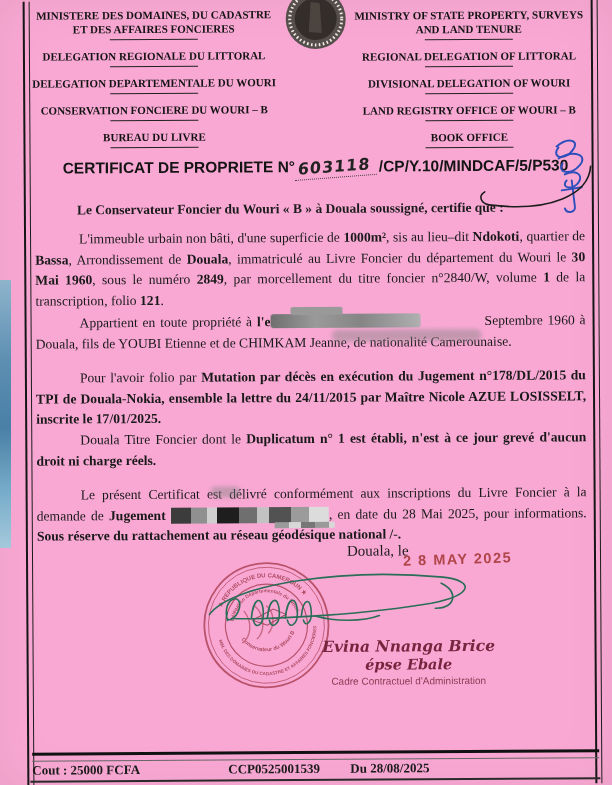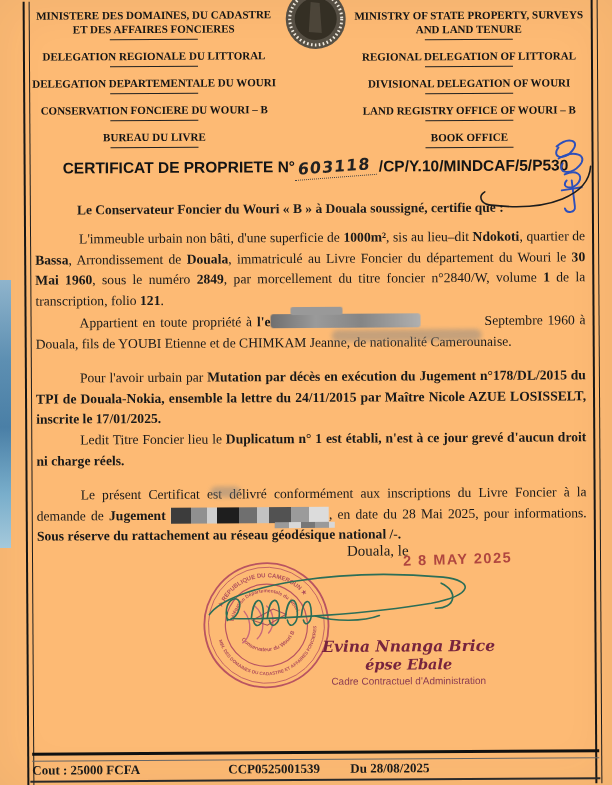--- a/index.html
+++ b/index.html
@@ -1,17 +1,17 @@
 <!DOCTYPE html>
 <html><head>
 <meta charset="utf-8">
 <style>
   html,body{margin:0;padding:0;background:#e9e8e4;}
   .page{position:relative;width:612px;height:785px;overflow:hidden;margin:0;
-        background:#fdba74;font-family:"Liberation Serif",serif;color:#1b1b1b;
+        background:#f9a8d4;font-family:"Liberation Serif",serif;color:#1b1b1b;
         box-shadow:inset 0 0 50px rgba(60,55,40,.07);}
   .tilt{position:absolute;inset:0;transform:rotate(-0.35deg);}
 
   
   #blue-edge{position:absolute;left:0;top:280px;width:11px;height:268px;z-index:5;
     background:linear-gradient(180deg,#8fb4cc,#5d8fb2 30%,#4a7fa6 55%,#79aecb 80%,#a5c9db);
     filter:blur(.6px);}
   .vline{position:absolute;top:0;bottom:0;width:4px;}
   #vl-left{left:25px;border-left:2px solid #161616;border-right:1px solid #1d1d1d;}
   #vl-right{left:593px;border-left:2px solid #161616;border-right:1px solid #1d1d1d;}
@@ -141,22 +141,22 @@
       <g fill="none" stroke="#1d1d1d" stroke-width="1.6" stroke-linecap="round">
         <path d="M 192,6 C 190,34 152,52 90,44"></path>
         <path d="M 90,44 c -8,-2 -11,-9 -4,-13"></path>
       </g>
     </svg>
 
     <div class="intro">Le Conservateur Foncier du Wouri « B » à Douala soussigné, certifie que :</div>
 
     <div class="para" id="p1"><span>L'immeuble urbain non bâti, d'une superficie de </span><span class="b">1000m²</span><span>, sis au lieu–dit </span><span class="b">Ndokoti</span><span>, quartier de </span><span class="b">Bassa</span><span>, Arrondissement de </span><span class="b">Douala</span><span>, immatriculé au Livre Foncier du département du Wouri le </span><span class="b">30 Mai 1960</span><span>, sous le numéro </span><span class="b">2849</span><span>, par morcellement du titre foncier n°2840/W, volume </span><span class="b">1</span><span> de la transcription, folio </span><span class="b">121</span><span>.</span></div>
     <div class="para" id="p2"><span>Appartient en toute propriété à </span><span class="b">l'e</span><span class="redact blob" style="width: 150px;"></span><span class="redact gap" style="width: 64px;"></span><span>Septembre 1960 à Douala, fils de YOUBI Etienne et de CHIMKAM Jeanne, de nationalité Camerounaise.</span></div>
-    <div class="para" id="p3"><span>Pour l'avoir urbain par </span><span class="b">Mutation par décès en exécution du Jugement n°178/DL/2015 du TPI de Douala-Nokia, ensemble la lettre du 24/11/2015 par Maître Nicole AZUE LOSISSELT, inscrite le 17/01/2025.</span></div>
-    <div class="para" id="p4"><span>Ledit Titre Foncier lieu le </span><span class="b">Duplicatum n° 1 est établi, n'est à ce jour grevé d'aucun droit ni charge réels.</span></div>
+    <div class="para" id="p3"><span>Pour l'avoir folio par </span><span class="b">Mutation par décès en exécution du Jugement n°178/DL/2015 du TPI de Douala-Nokia, ensemble la lettre du 24/11/2015 par Maître Nicole AZUE LOSISSELT, inscrite le 17/01/2025.</span></div>
+    <div class="para" id="p4"><span>Douala Titre Foncier dont le </span><span class="b">Duplicatum n° 1 est établi, n'est à ce jour grevé d'aucun droit ni charge réels.</span></div>
     <div class="para" id="p5"><span>Le présent Certificat est délivré conformément aux inscriptions du Livre Foncier à la demande de </span><span class="b">Jugement</span><span> </span><span class="redact pixel" style="width: 158px;"></span><span>, en date du 28 Mai 2025, pour informations. </span><span class="b">Sous réserve du rattachement au réseau géodésique national /-.</span></div>
 
     <div class="smudge" id="smudge-nat"></div>
     <div class="smudge" id="smudge-conf"></div>
 
     <div class="place-date">Douala, le</div>
     <div class="date-stamp">2 8 MAY 2025</div>
 
     <svg id="round-stamp" viewBox="0 0 134 134">
       <g stroke="#b24a60" fill="none">

